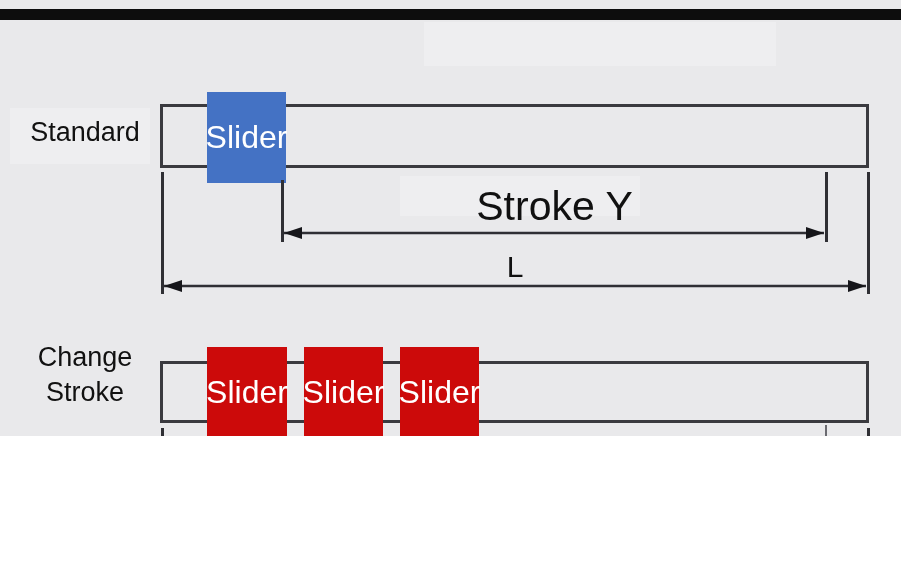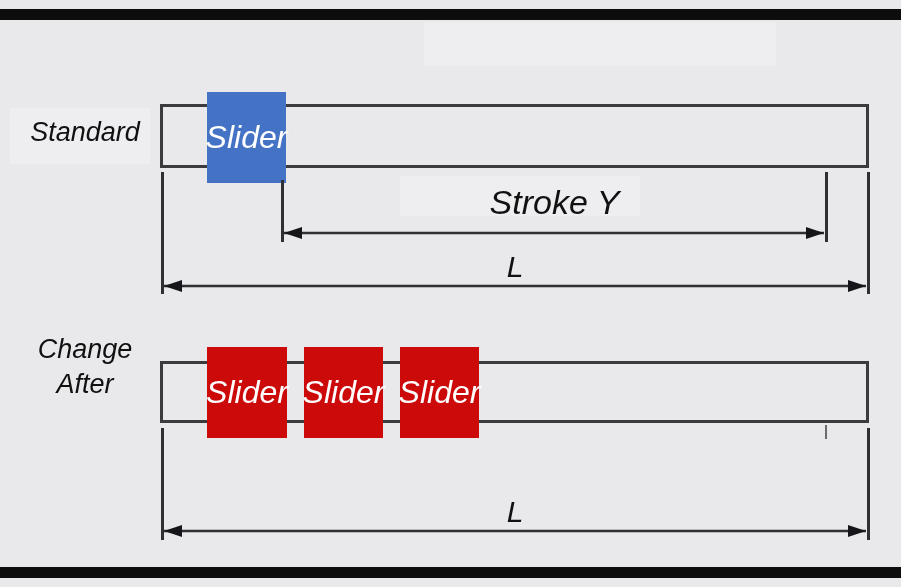--- a/index.html
+++ b/index.html
@@ -6,24 +6,23 @@
     margin: 0;
     padding: 0;
     background: #ffffff;
   }
   body {
     font-family: "Liberation Sans", sans-serif;
   }
   #canvas {
     position: relative;
     width: 901px;
-    height: 587px;
+    height: 436px;
     background: #e9e9eb;
     overflow: hidden;
-    font-style: italic;
   }
   
   .frame-bar {
     position: absolute;
     left: 0;
     width: 901px;
     height: 11px;
     background: #0d0d0d;
   }
   .frame-bar.top { top: 9px; }
@@ -88,21 +87,21 @@
   }
   .dim svg { display: block; overflow: visible; }
 
   
   .dim-label {
     position: absolute;
     color: #111111;
     text-align: center;
     white-space: nowrap;
   }
-  .dim-label.big { font-size: 34px; }
+  .dim-label.big { font-size: 41px; }
   .dim-label.small { font-size: 30px; }
 </style>
 </head>
 <body>
 
 <div id="canvas">
 
   <div class="wash" style="left:424px; top:22px; width:352px; height:44px;"></div>
   <div class="wash" style="left:10px; top:108px; width:140px; height:56px;"></div>
   <div class="wash" style="left:400px; top:176px; width:240px; height:40px;"></div>
@@ -136,21 +135,21 @@
   <div class="dim-label small" style="left:162px; top:250px; width:706px;">L</div>
 
   <div class="dim" style="left:162px; top:277px; width:706px;">
     <svg width="706" height="18" viewBox="0 0 706 18">
       <line x1="2" y1="9" x2="704" y2="9" stroke="#2f2f34" stroke-width="2.4"></line>
       <polygon points="2,9 20,3 20,15" fill="#16161a"></polygon>
       <polygon points="704,9 686,3 686,15" fill="#16161a"></polygon>
     </svg>
   </div>
 
-  <div class="row-label" style="left:10px; top:332px; width:150px;"><span>Change</span><br><span>After</span></div>
+  <div class="row-label" style="left:10px; top:340px; width:150px;"><span>Change</span><br><span>Stroke</span></div>
 
   <div class="rail" style="left:160px; top:361px; width:709px; height:62px;"></div>
 
   <div class="slider-block red" style="left:207px; top:347px; width:80px; height:91px;">
     <span>Slider</span>
   </div>
 
   <div class="slider-block red" style="left:304px; top:347px; width:79px; height:91px;">
     <span>Slider</span>
   </div>

